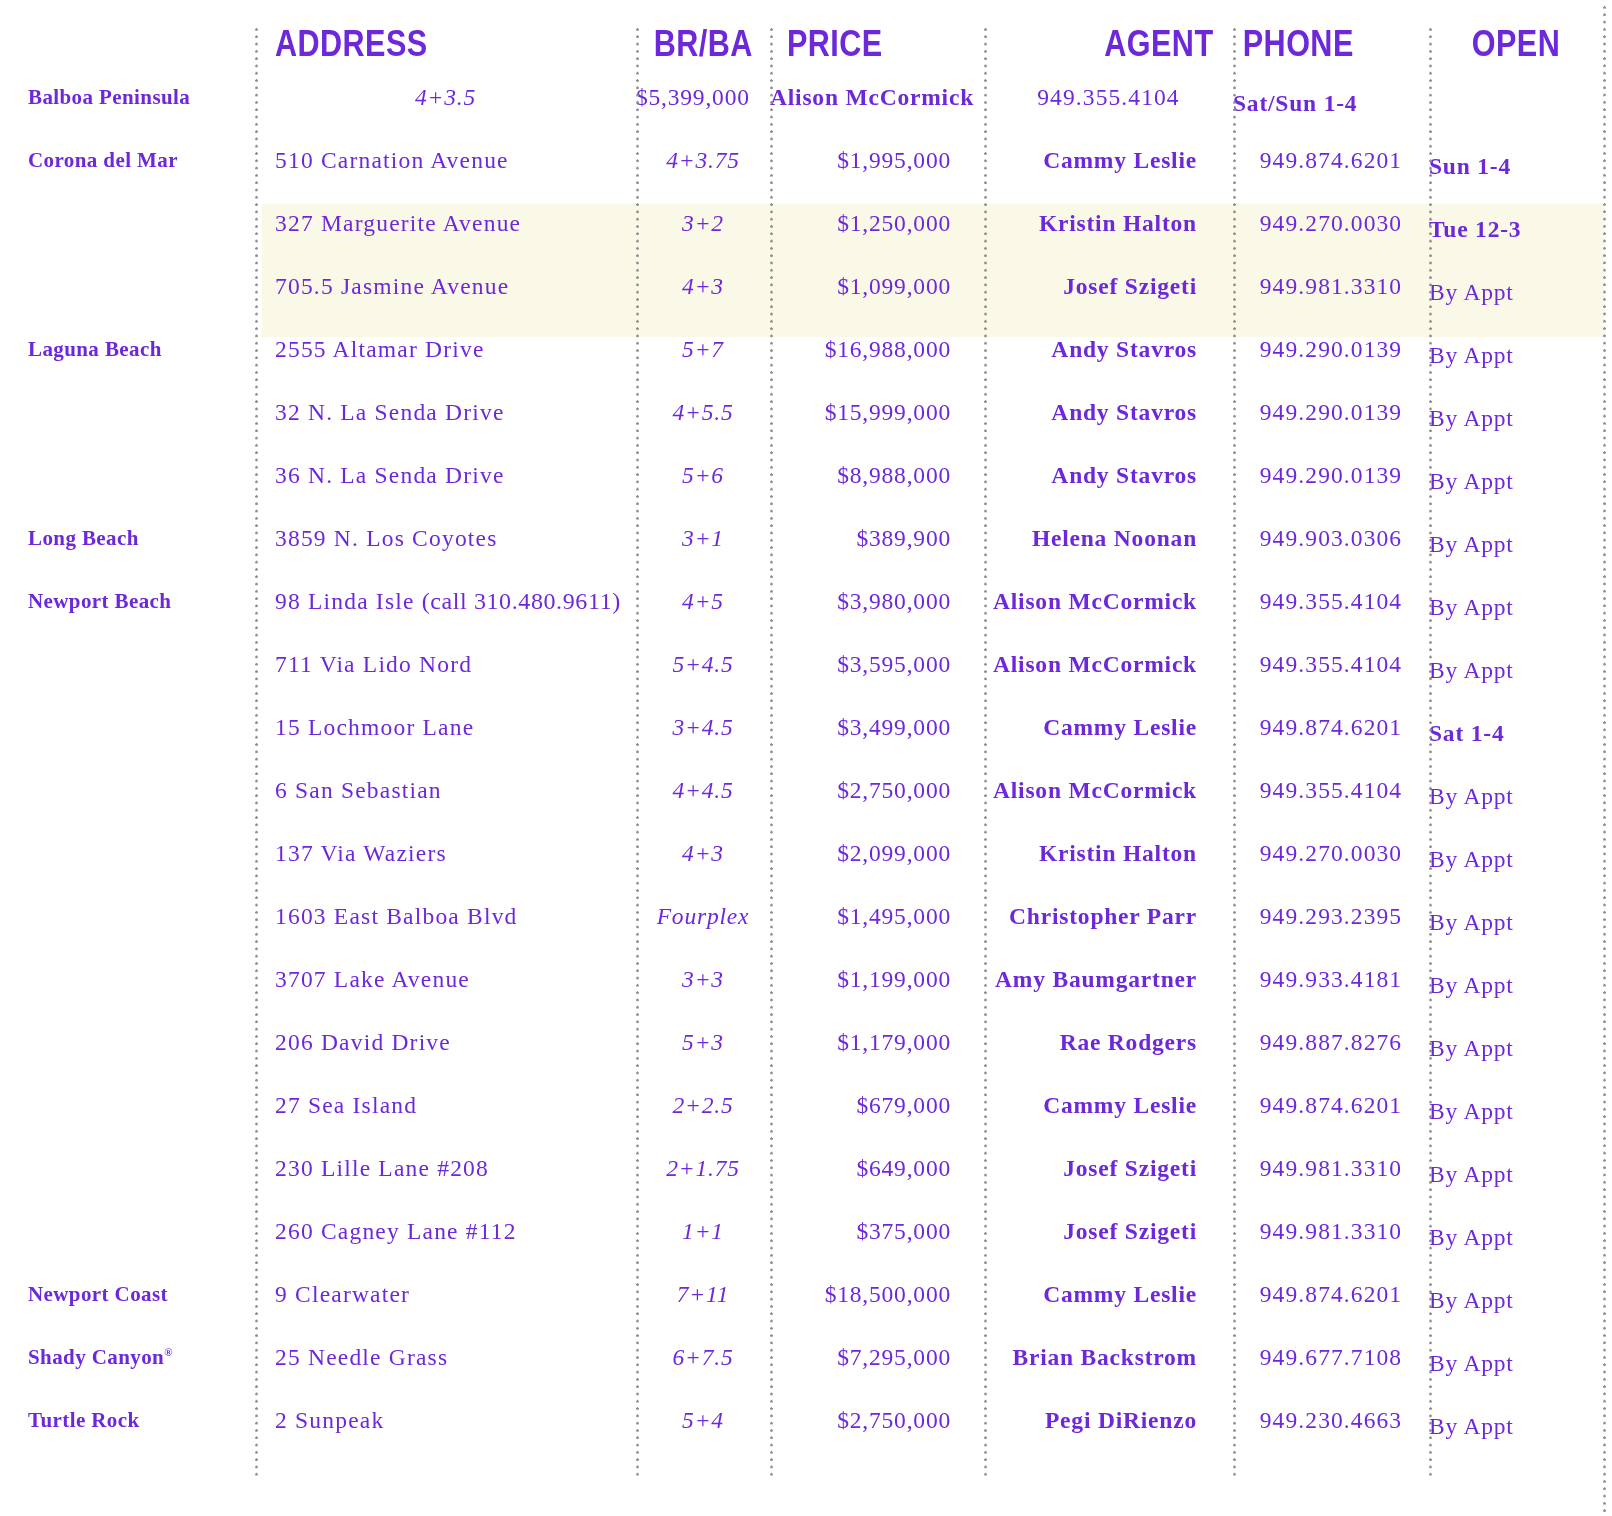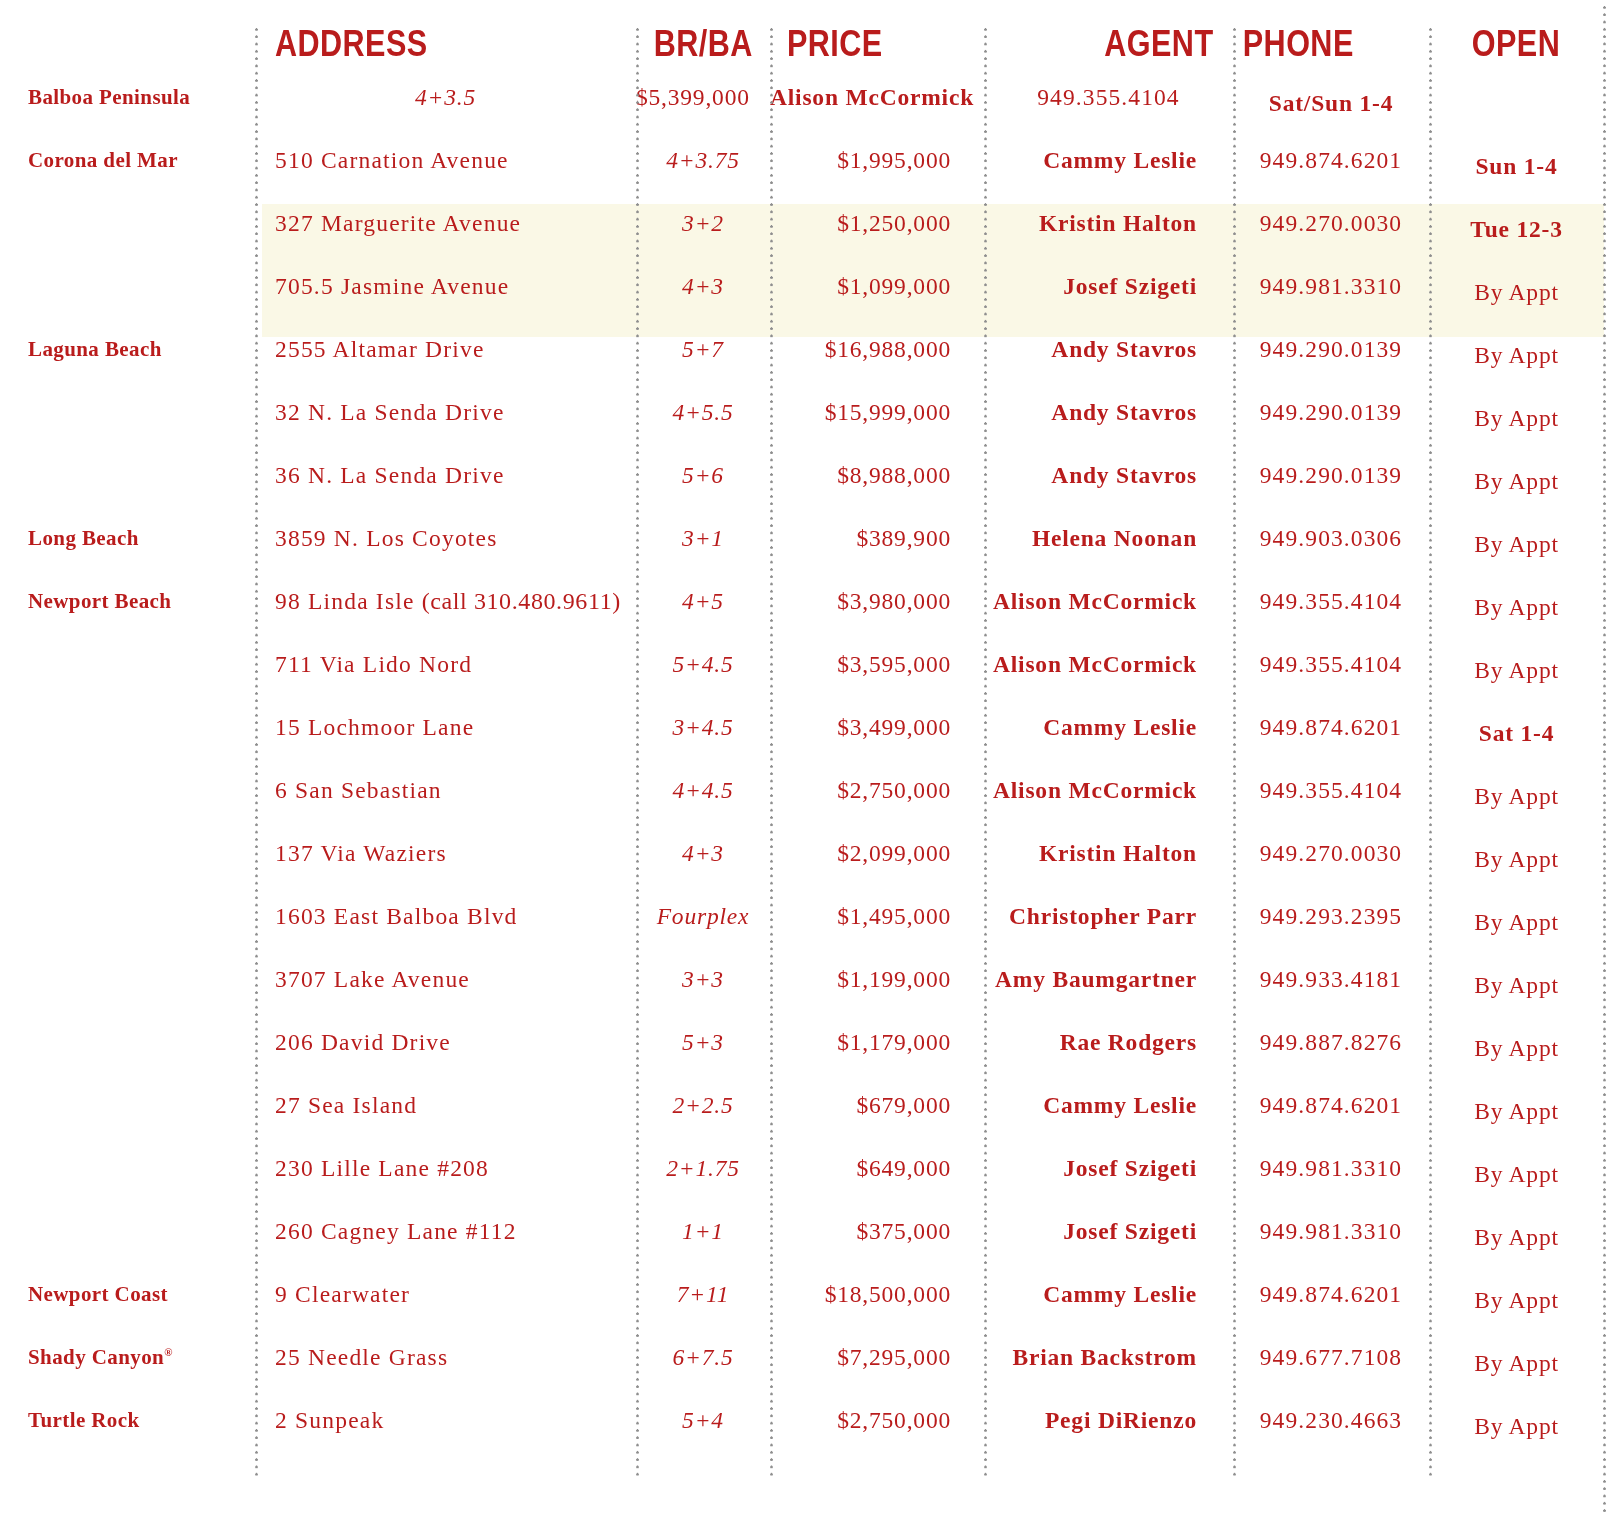--- a/index.html
+++ b/index.html
@@ -1,21 +1,21 @@
 <!DOCTYPE html>
 <html><head>
 <meta charset="utf-8">
 <style>
   html,body{margin:0;padding:0;background:#ffffff;}
   .page{
     position:relative;
     width:1612px;height:1516px;
     background:#ffffff;
     font-family:"Liberation Serif","DejaVu Serif",serif;
-    color:#b91c1c;
+    color:#6d28d9;
     overflow:hidden;
   }
   
   .hl-band{
     position:absolute;
     left:262px;top:204px;width:1342px;height:133px;
     background:#FAF8E6;
     z-index:0;
   }
   
@@ -68,21 +68,21 @@
     letter-spacing:0.4px;
     padding-left:28px;
   }
   .c-region sup{font-size:11px;letter-spacing:0;vertical-align:super;}
   .c-address{padding-left:20px;letter-spacing:1.2px;}
   .c-address .note{font-size:24px;letter-spacing:0.6px;}
   .c-brba{text-align:center;font-style:italic;}
   .c-price{text-align:right;padding-right:33px;}
   .c-agent{text-align:right;padding-right:36px;font-weight:bold;}
   .c-phone{text-align:center;letter-spacing:1.1px;}
-  .c-open{text-align:center;margin-top:12px;}
+  .c-open{text-align:left;margin-top:12px;}
   .row.open-bold .c-open{font-weight:bold;}
 </style>
 </head>
 <body>
 
 <div class="page">
 
   <div class="hl-band"></div>
 
   <div class="vline inner" style="left:255px"></div>

